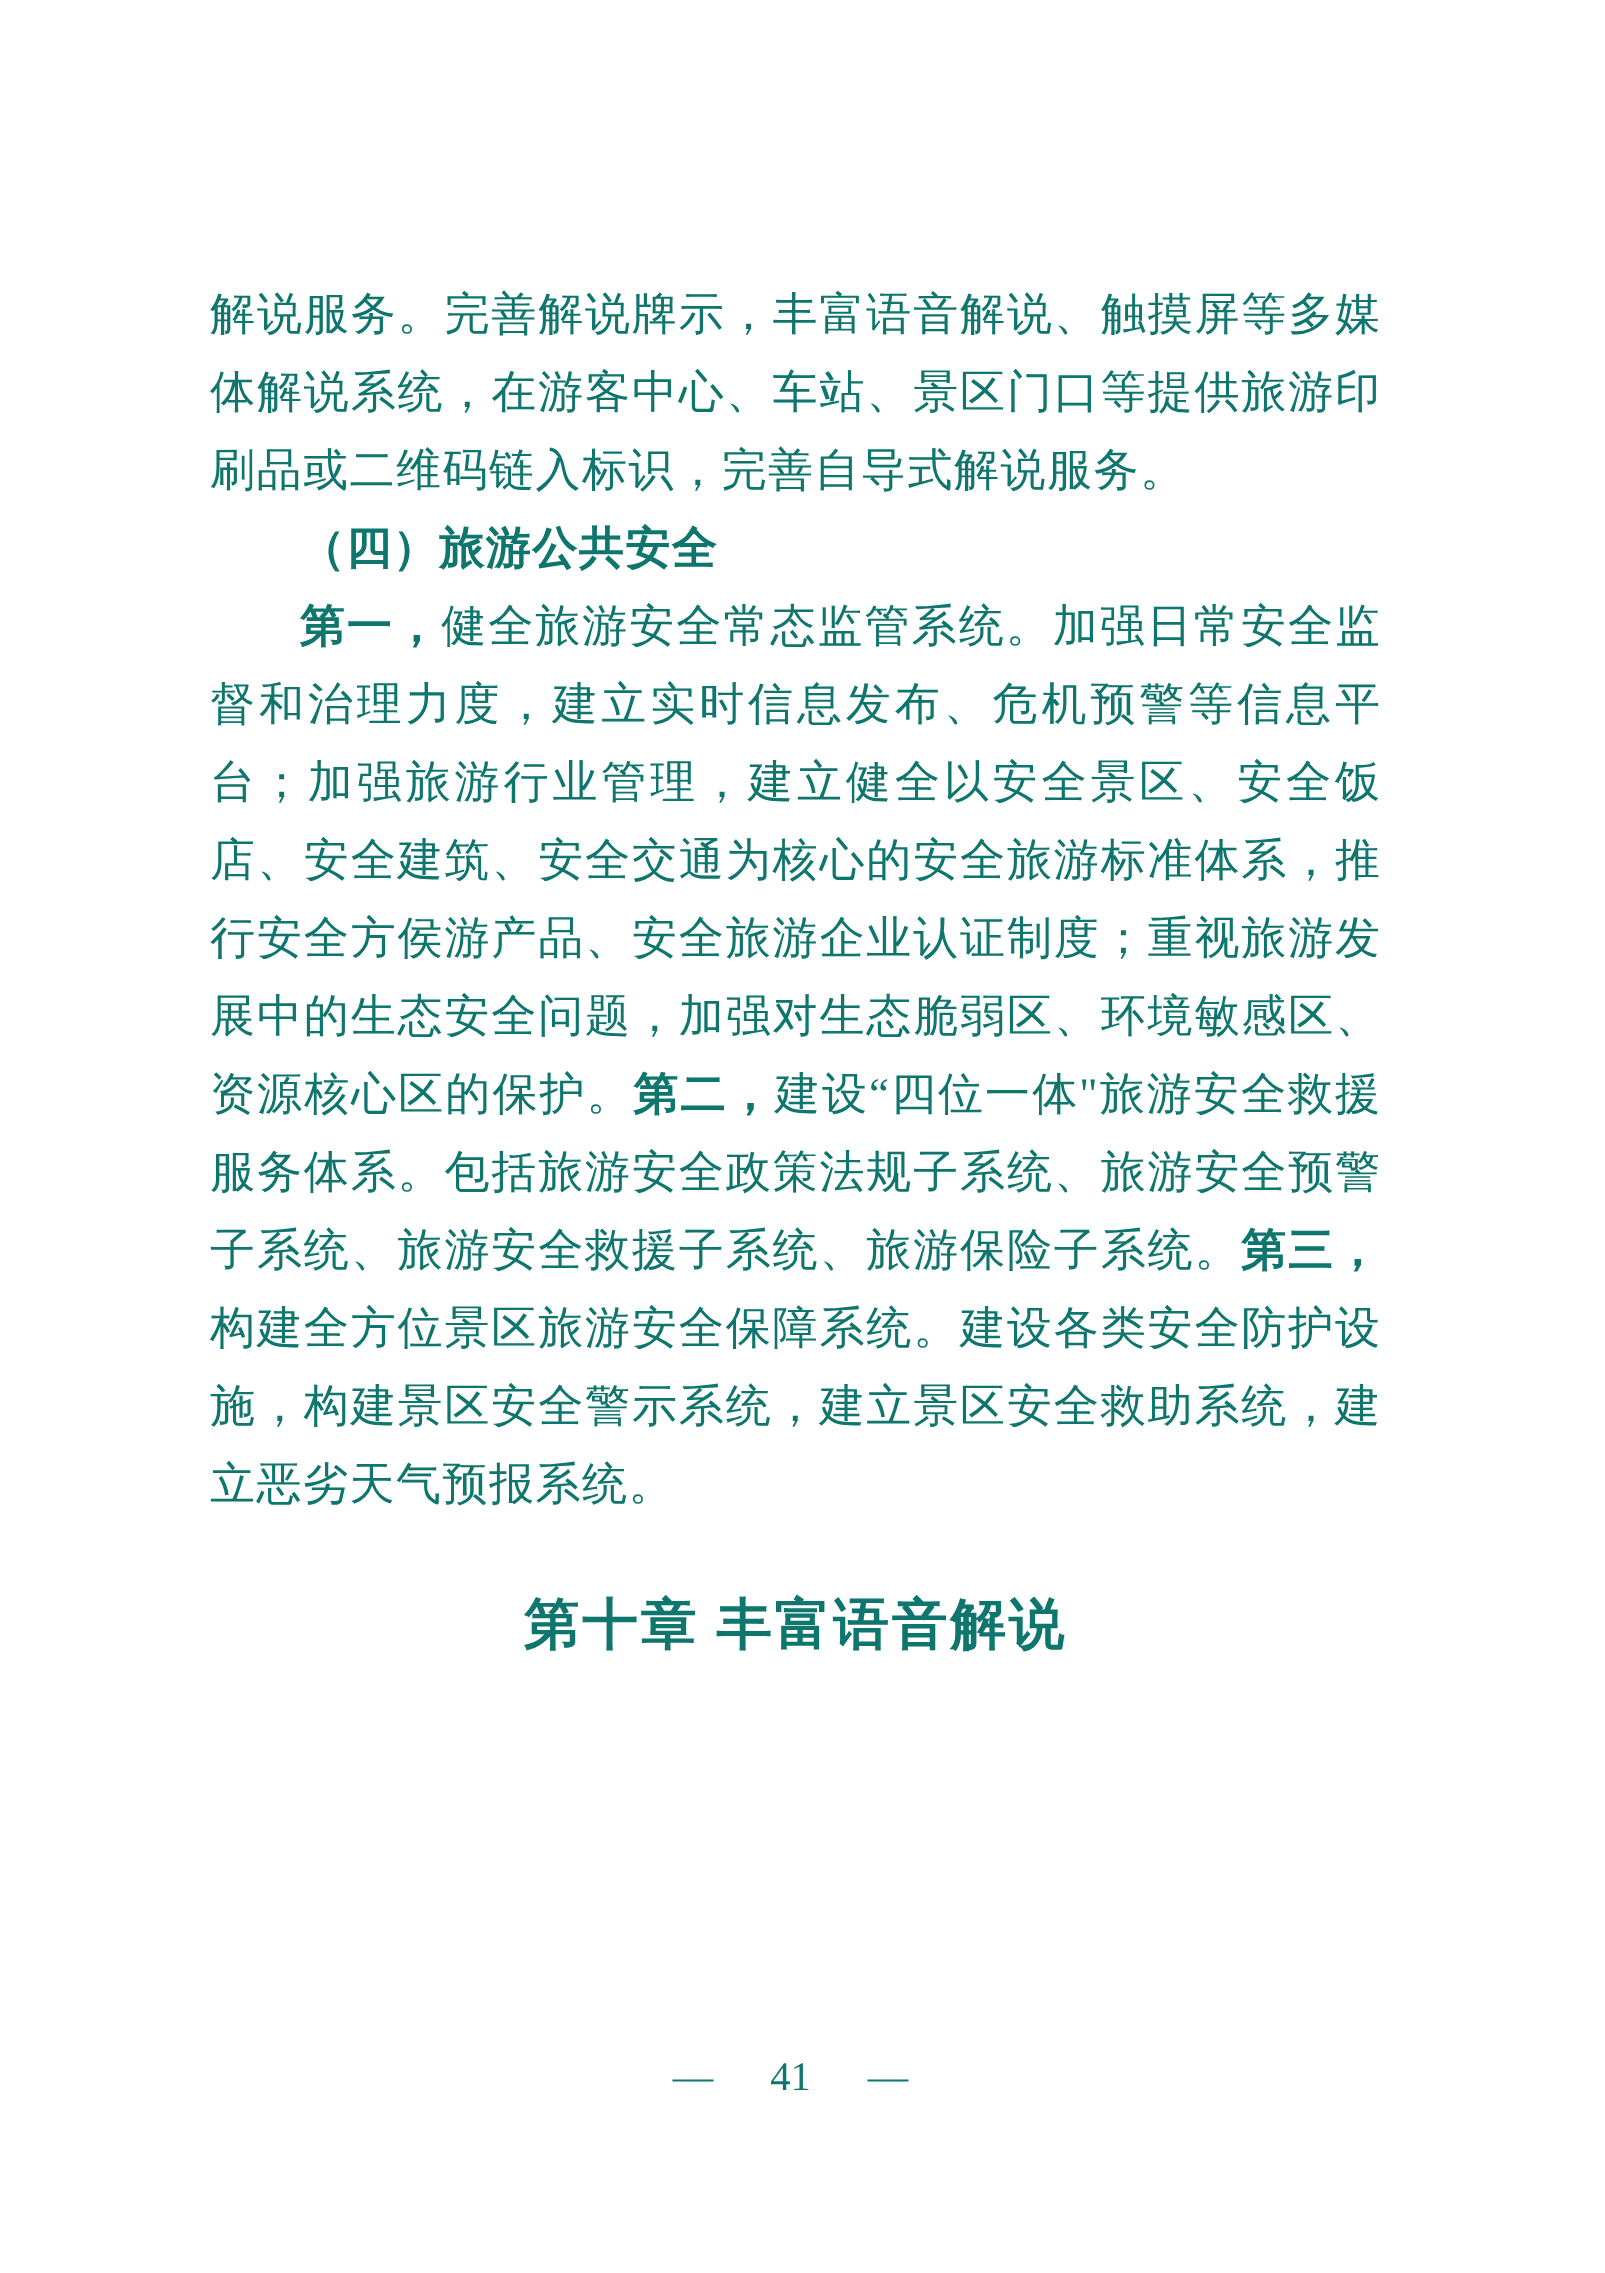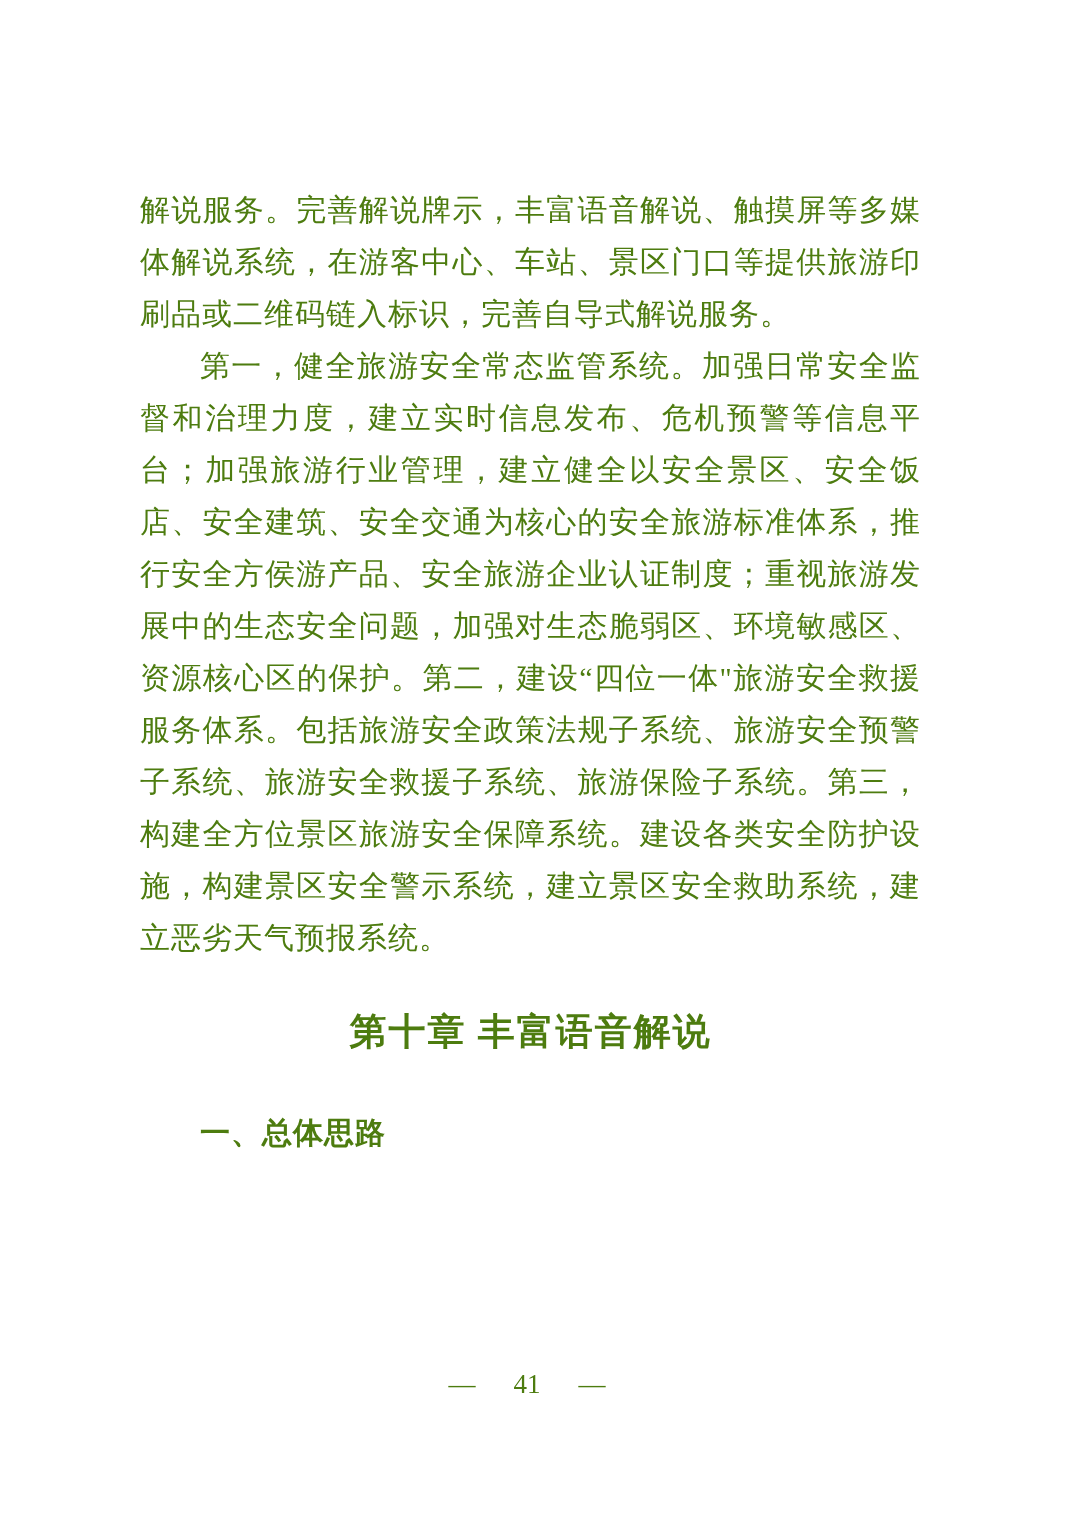--- a/index.html
+++ b/index.html
@@ -5,42 +5,42 @@
   html, body {
     margin: 0;
     padding: 0;
     background: #ffffff;
   }
   .page {
     position: relative;
     width: 1054px;
     height: 1515px;
     background: #ffffff;
-    color: #4d7c0f;
+    color: #0f766e;
     font-family: "Liberation Serif", "DejaVu Serif", serif;
     overflow: hidden;
   }
   .body-text {
     position: absolute;
     top: 184px;
     left: 140px;
     right: 133px;
   }
   .para {
     margin: 0;
     font-size: 30px;
     line-height: 52px;
     text-align: justify;
     letter-spacing: 1px;
   }
   .para.indent {
     text-indent: 2em;
   }
   .bold-run {
-    font-weight: normal;
+    font-weight: bold;
   }
   .sub-heading {
     font-weight: bold;
   }
   .chapter-title {
     margin: 44px 0 0 0;
     font-size: 37px;
     line-height: 48px;
     font-weight: bold;
     text-align: center;
@@ -72,26 +72,26 @@
   }
 </style>
 </head>
 <body>
 
 <div class="page">
   <div class="body-text">
 
     <p class="para">解说服务。完善解说牌示，丰富语音解说、触摸屏等多媒体解说系统，在游客中心、车站、景区门口等提供旅游印刷品或二维码链入标识，完善自导式解说服务。</p>
 
+    <p class="para indent sub-heading">（四）旅游公共安全</p>
 
     <p class="para indent"><span class="bold-run">第一，</span><span>健全旅游安全常态监管系统。加强日常安全监督和治理力度，建立实时信息发布、危机预警等信息平台；加强旅游行业管理，建立健全以安全景区、安全饭店、安全建筑、安全交通为核心的安全旅游标准体系，推行安全方侯游产品、安全旅游企业认证制度；重视旅游发展中的生态安全问题，加强对生态脆弱区、环境敏感区、资源核心区的保护。</span><span class="bold-run">第二，</span><span>建设“四位一体"旅游安全救援服务体系。包括旅游安全政策法规子系统、旅游安全预警子系统、旅游安全救援子系统、旅游保险子系统。</span><span class="bold-run">第三，</span><span>构建全方位景区旅游安全保障系统。建设各类安全防护设施，构建景区安全警示系统，建立景区安全救助系统，建立恶劣天气预报系统。</span></p>
 
     <h1 class="chapter-title">第十章 丰富语音解说</h1>
 
-    <h2 class="section-title">一、总体思路</h2>
 
 
   </div>
 
   <div class="footer">
     <span>—</span>
     <span>41</span>
     <span>—</span>
   </div>
 </div>

